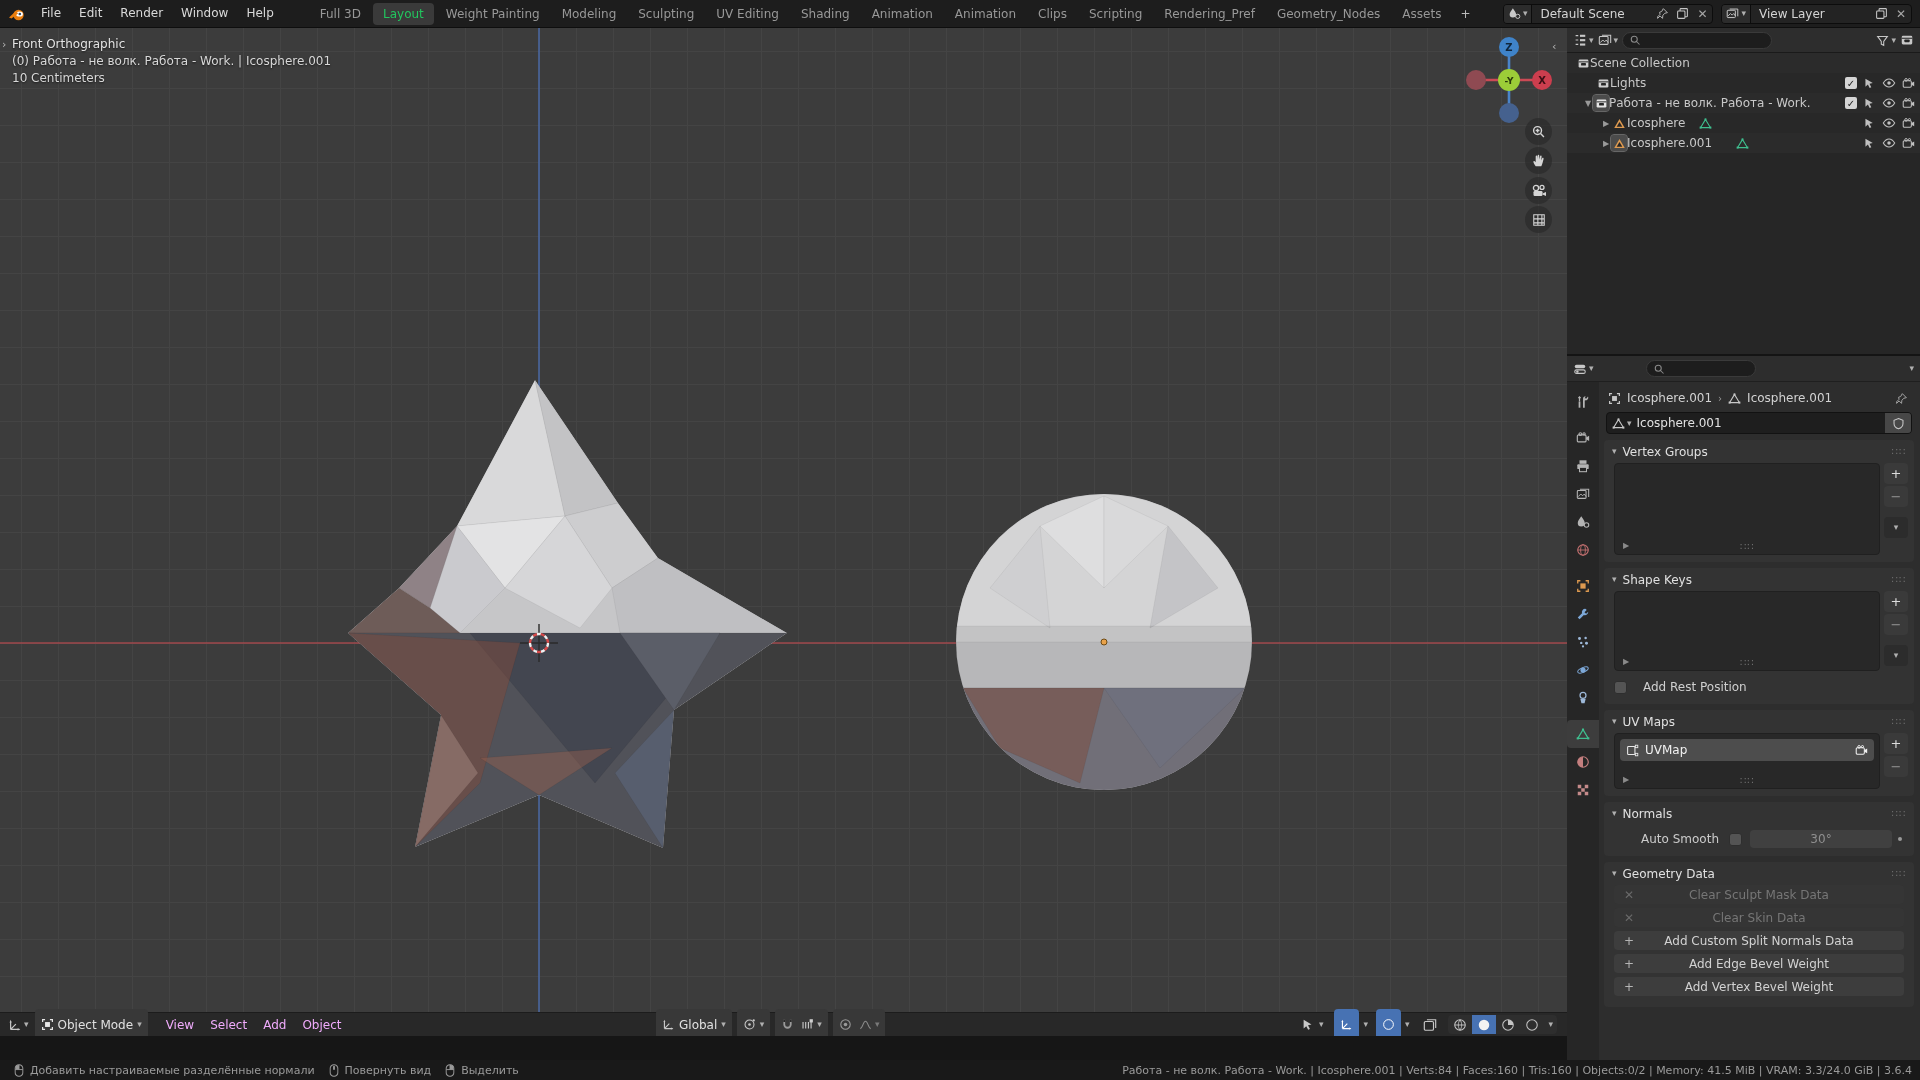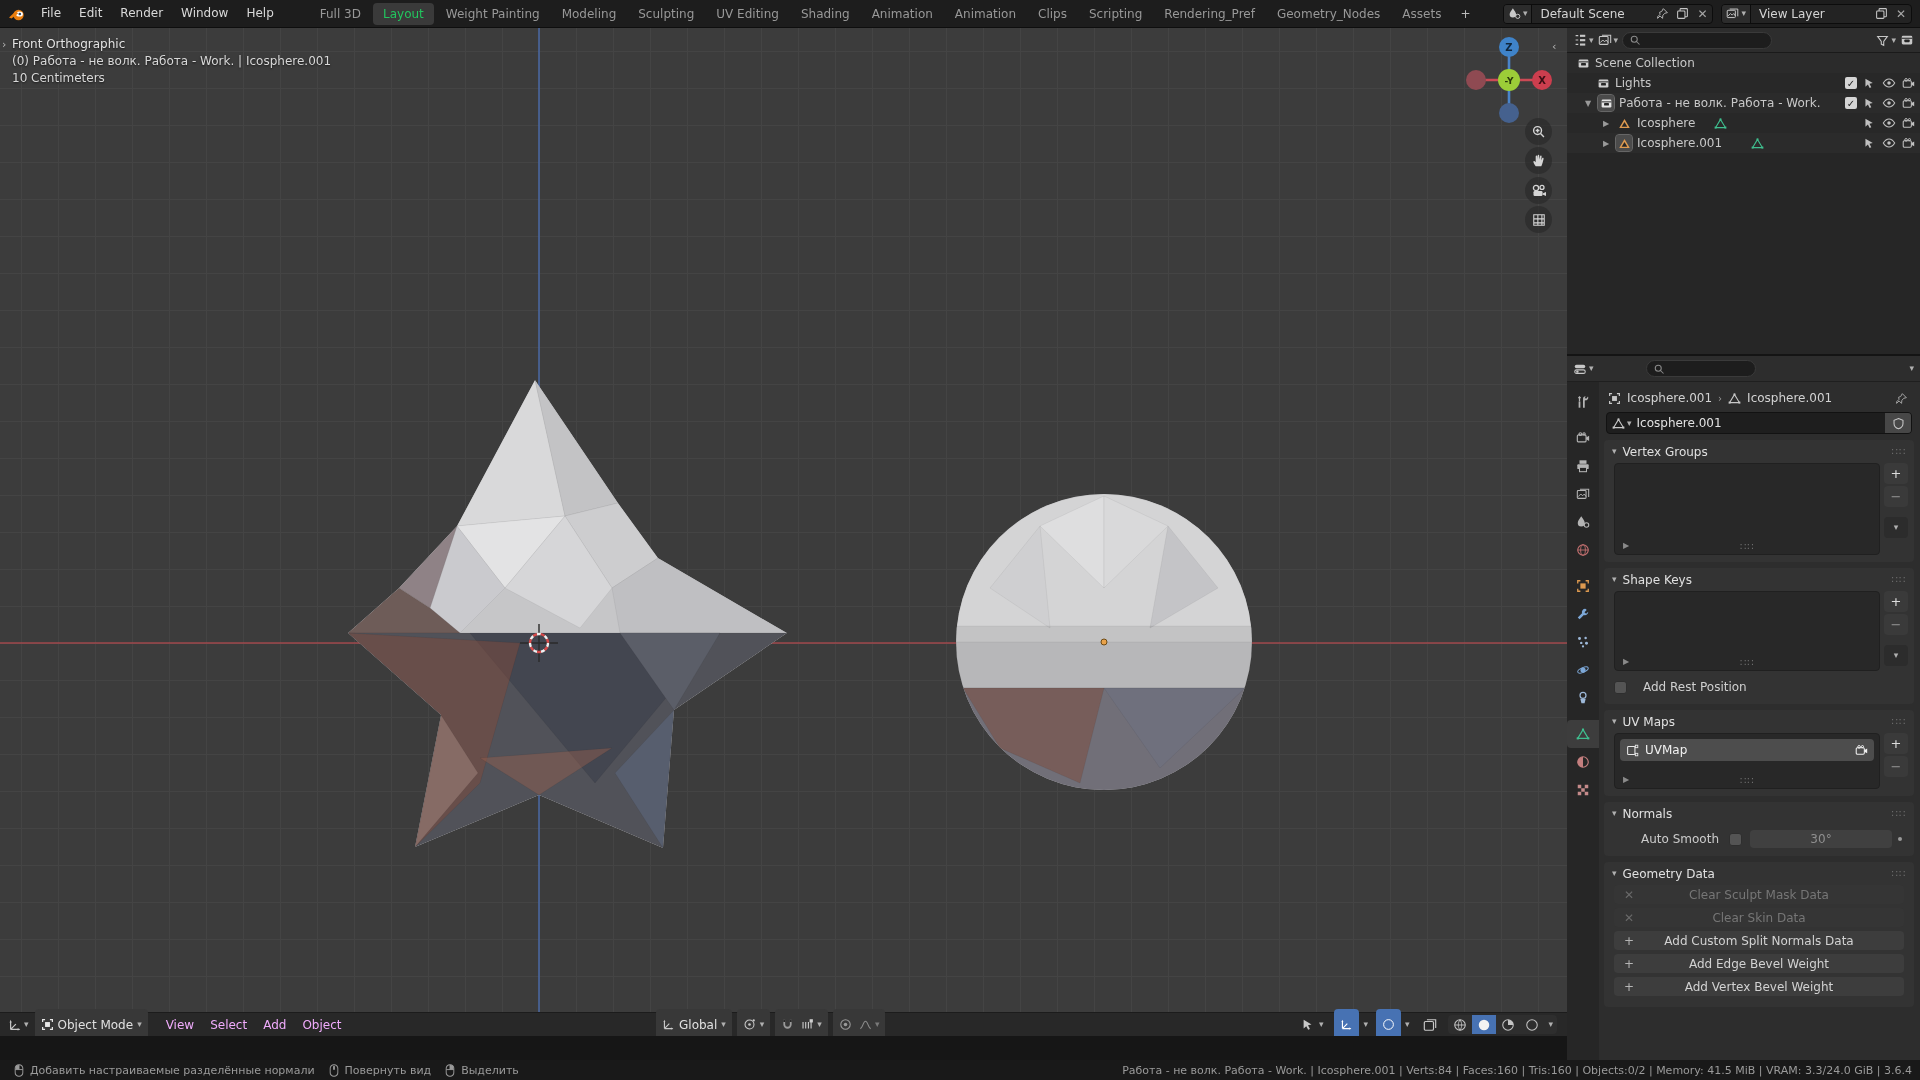--- a/index.html
+++ b/index.html
@@ -59,21 +59,21 @@
   .shade-seg { display:flex; align-items:center; background:#2e2e2e; border-radius:4px; overflow:hidden; }
   .shade-btn { width:24px; height:19px; display:flex; align-items:center; justify-content:center; color:#c5c5c5; }
   .shade-btn.on { background:#4772b3; }
 
   
   #outliner { position:absolute; left:1567px; top:28px; width:353px; height:326px; background:#262626; }
   #outliner-header { height:25px; background:#2d2d2d; display:flex; align-items:center; padding:0 6px; gap:4px;
     border-bottom:1px solid #1a1a1a; }
   .ol-search { flex:1; height:17px; max-width:150px; background:#1d1d1d; border:1px solid #3a3a3a;
     border-radius:9px; display:flex; align-items:center; padding:0 6px; gap:4px; color:#888; }
-  .ol-row { height:20px; display:flex; align-items:center; gap:5px; position:relative; color:#c8c8c8; }
+  .ol-row { height:20px; display:flex; align-items:center; position:relative; color:#c8c8c8; }
   .ol-row:nth-child(odd) { background:#282828; }
   .ol-row:nth-child(even) { background:#2b2b2b; }
   .ol-right { position:absolute; right:5px; display:flex; gap:6px; align-items:center; }
   .disclose { width:10px; color:#9a9a9a; font-size:8px; text-align:center; }
   .obj-iconbox { width:16px; height:16px; display:flex; align-items:center; justify-content:center; border-radius:3px; }
   .obj-iconbox.active { background:#4b4b4b; outline:1px solid #666; }
   .checkbox { width:12px; height:12px; background:#d5d5d5; border-radius:2px; display:flex;
     align-items:center; justify-content:center; color:#1d1d1d; font-size:10px; font-weight:bold; }
 
   #divider { position:absolute; left:1567px; top:354px; width:353px; height:2px; background:#141414; }

